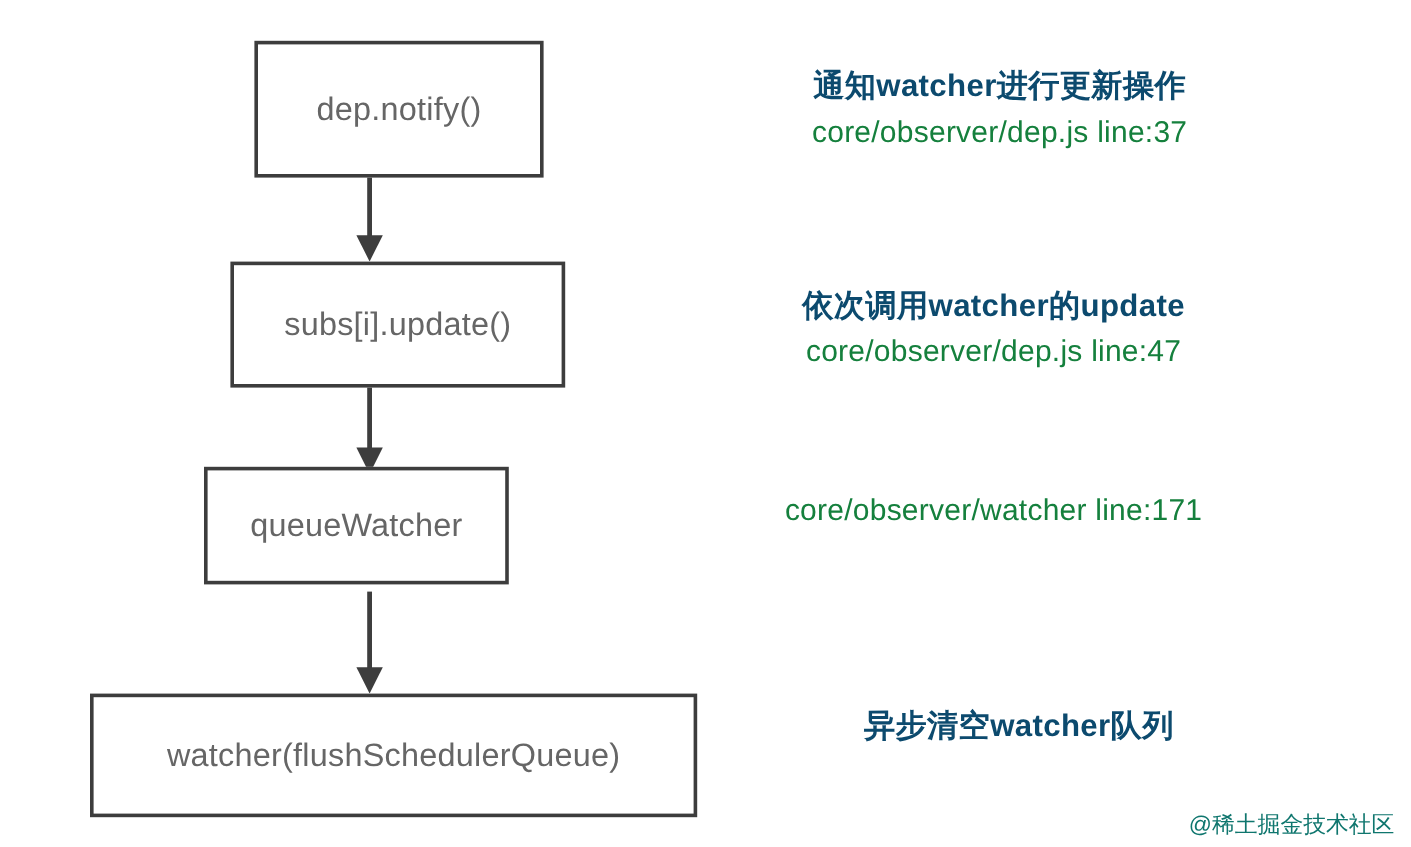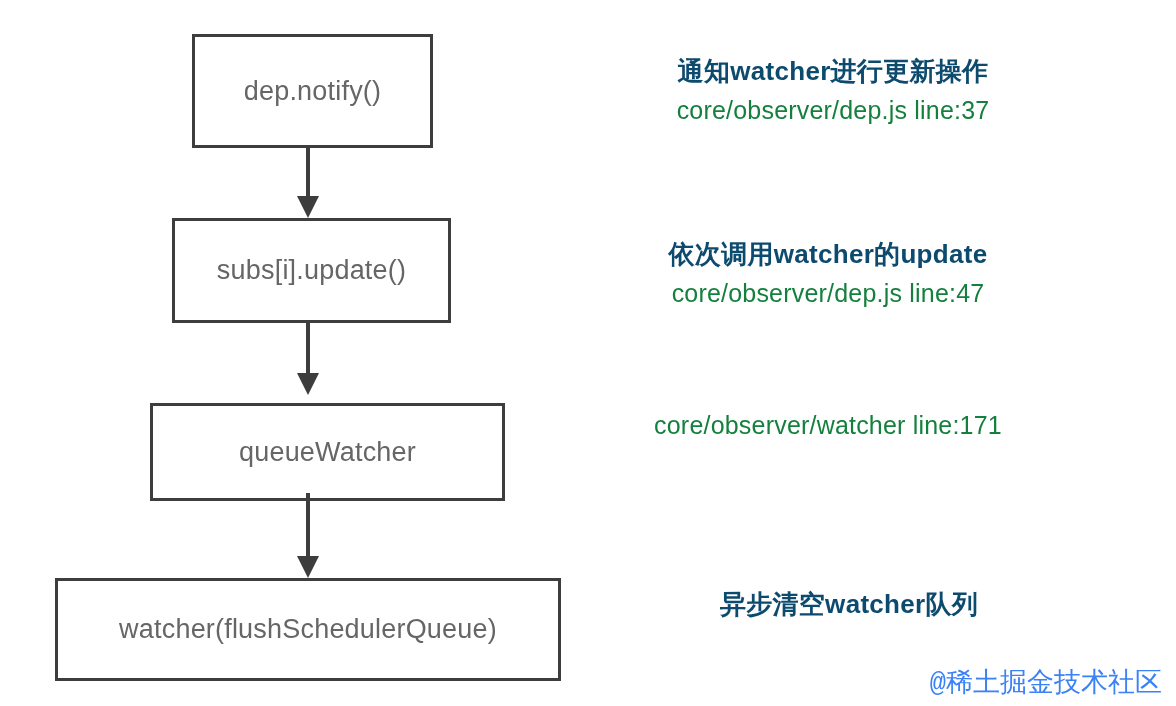--- a/index.html
+++ b/index.html
@@ -20,32 +20,33 @@
 
   
   .node {
     position: absolute;
     box-sizing: border-box;
     background: #ffffff;
     border: 3px solid #3d3d3d;
     display: flex;
     align-items: center;
     justify-content: center;
+    margin-left: 20px;
   }
   .node-label {
     color: #666666;
     font-size: 27px;
     font-weight: 400;
     letter-spacing: 0.2px;
     white-space: nowrap;
   }
 
   #node-1 { left: 192px; top: 34px;  width: 241px; height: 114px; }
   #node-2 { left: 172px; top: 218px; width: 279px; height: 105px; }
-  #node-3 { left: 150px; top: 403px; width: 355px; height: 98px;  }
+  #node-3 { left: 150px; top: 389px; width: 254px; height: 98px;  }
   #node-4 { left: 55px;  top: 578px; width: 506px; height: 103px; }
 
   
   .connector {
     position: absolute;
     left: 302px;
     width: 12px;
   }
   .connector .shaft {
     position: absolute;
@@ -101,23 +102,23 @@
   #anno-1 { left: 833px; top: 55px;  }
   #anno-2 { left: 828px; top: 238px; }
   #anno-3 { left: 828px; top: 403px; }
   #anno-4 { left: 820px; top: 588px; margin-left: 29px; }
 
   
   #watermark {
     position: absolute;
     right: 14px;
     bottom: 6px;
-    color: #3b82f6;
-    font-size: 27px;
-    font-family: Liberation Mono, monospace;
+    color: #0f766e;
+    font-size: 19px;
+    font-family: Liberation Sans, sans-serif;
     white-space: nowrap;
   }
 </style>
 </head>
 <body>
 
 <div id="canvas">
 
   <div class="node" id="node-1">
     <span class="node-label">dep.notify()</span>

